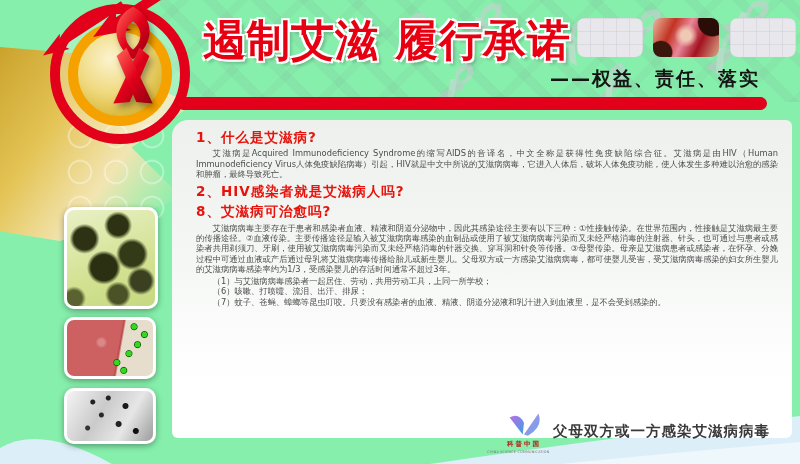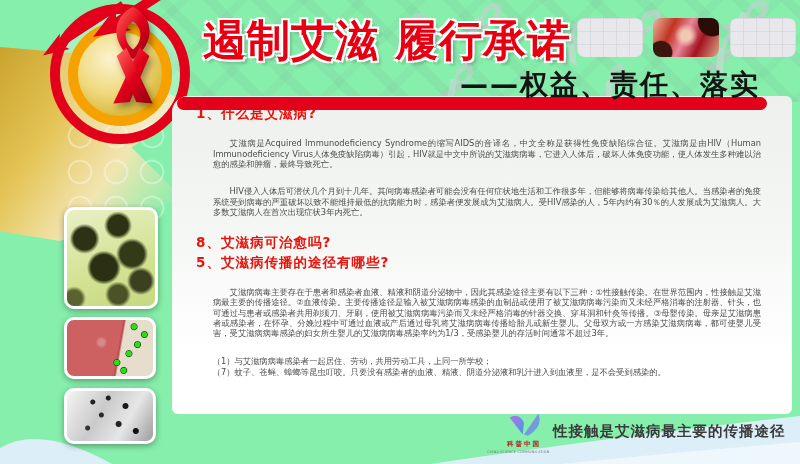--- a/index.html
+++ b/index.html
@@ -33,42 +33,42 @@
   .arrows-svg{position:absolute;left:30px;top:-10px;z-index:2;}
   .ribbon-svg{position:absolute;left:92px;top:4px;z-index:3;filter:drop-shadow(3px 4px 3px rgba(0,0,0,.35));}
   
   .title{
     position:absolute;left:203px;top:12px;z-index:3;white-space:nowrap;
     font-size:43px;font-weight:bold;color:#e60012;letter-spacing:1px;
     text-shadow:2px 2px 0 #fff,-2px -2px 0 #fff,2px -2px 0 #fff,-2px 2px 0 #fff,4px 4px 3px rgba(0,0,0,.18);
   }
   .subtitle{
     position:absolute;left:430px;top:66px;width:330px;z-index:3;text-align:right;
-    font-size:28px;font-weight:bold;color:#141414;letter-spacing:2px;white-space:nowrap;
+    font-size:19px;font-weight:bold;color:#141414;letter-spacing:2px;white-space:nowrap;
   }
   .thumb{position:absolute;top:18px;width:66px;height:39px;border-radius:8px;background:#e7e7ec;z-index:2;
     background-image:linear-gradient(rgba(210,210,218,.6) 1px,transparent 1px),linear-gradient(90deg,rgba(210,210,218,.6) 1px,transparent 1px);
     background-size:13px 13px;}
   .thumb1{left:577px;}
   .thumb2{left:653px;background-image:none;background:
       radial-gradient(circle at 12% 88%,#3a160c 0 16%,transparent 18%),
       radial-gradient(circle at 90% 10%,#2a0d06 0 20%,transparent 22%),
       radial-gradient(circle at 50% 45%,#f0c9b4 0 12%,transparent 30%),
       linear-gradient(115deg,#e9b9a0 0%,#c23322 28%,#e8889a 48%,#a31220 70%,#d8a888 100%);}
   .thumb3{left:730px;}
   .red-bar{position:absolute;left:177px;top:97px;width:590px;height:13px;background:#e2001a;border-radius:7px;z-index:2;}
   
   .panel{
-    position:absolute;left:172px;top:96px;width:620px;min-height:318px;z-index:1;box-sizing:border-box;
+    position:absolute;left:172px;top:120px;width:620px;min-height:318px;z-index:1;box-sizing:border-box;
     padding:8px 14px 6px 24px;border-radius:16px 6px 6px 6px;
     background:linear-gradient(180deg,#edf0ed,#f5f7f5 45%,#ffffff 82%);
   }
   .sec-heading{font-size:13.5px;line-height:1.12;font-weight:bold;color:#e8130c;letter-spacing:1px;margin:5px 0 3px;}
   .sec-heading.first{margin-top:2px;}
-  .sec-body{font-size:8.3px;line-height:10.4px;color:#4c4c4c;text-indent:2em;margin:17px;text-align:justify;}
+  .sec-body{font-size:8.3px;line-height:10.4px;color:#4c4c4c;text-indent:2em;margin:0;text-align:justify;}
   .sec-list{margin:1px 0 0;padding:0;list-style:none;}
   .sec-list li{font-size:8.3px;line-height:10.8px;color:#4c4c4c;padding-left:2em;}
   
   .micro{position:absolute;border:3px solid #fff;border-radius:10px;box-shadow:0 2px 6px rgba(0,0,0,.35);z-index:2;}
   .micro1{left:64px;top:207px;width:88px;height:96px;background:
     radial-gradient(circle at 58% 16%,#2e3214 0 10px,rgba(70,80,30,.85) 11px,transparent 14px),
     radial-gradient(circle at 20% 30%,#2e3214 0 11px,transparent 15px),
     radial-gradient(circle at 74% 46%,#333a18 0 12px,transparent 16px),
     radial-gradient(circle at 42% 60%,#2b3012 0 13px,transparent 17px),
     radial-gradient(circle at 84% 74%,#3a4020 0 10px,transparent 14px),
@@ -158,29 +158,29 @@
   <div class="thumb thumb1"></div>
   <div class="thumb thumb2"></div>
   <div class="thumb thumb3"></div>
 
   <div class="red-bar"></div>
 
   <div class="panel">
     <div class="sec-heading first">1、什么是艾滋病?</div>
     <p class="sec-body">艾滋病是Acquired Immunodeficiency Syndrome的缩写AIDS的音译名，中文全称是获得性免疫缺陷综合征。艾滋病是由HIV（Human Immunodeficiency Virus人体免疫缺陷病毒）引起，HIV就是中文中所说的艾滋病病毒，它进入人体后，破坏人体免疫功能，使人体发生多种难以治愈的感染和肿瘤，最终导致死亡。</p>
 
-    <p class="sec-body">HIV侵入人体后可潜伏几个月到十几年。其间病毒感染者可能会没有任何症状地生活和工作很多年，但能够将病毒传染给其他人。当感染者的免疫系统受到病毒的严重破坏以致不能维持最低的抗病能力时，感染者便发展成为艾滋病人。受HIV感染的人，5年内约有30％的人发展成为艾滋病人。大多数艾滋病人在首次出现症状3年内死亡。</p>
+    <div class="sec-heading">2、HIV感染者就是艾滋病人吗?</div>
 
     <div class="sec-heading">8、艾滋病可治愈吗?</div>
 
 
-    <div class="sec-heading">5、艾滋病传播的途径有哪些?</div>
     <p class="sec-body">艾滋病病毒主要存在于患者和感染者血液、精液和阴道分泌物中，因此其感染途径主要有以下三种：①性接触传染。在世界范围内，性接触是艾滋病最主要的传播途径。②血液传染。主要传播途径是输入被艾滋病病毒感染的血制品或使用了被艾滋病病毒污染而又未经严格消毒的注射器、针头，也可通过与患者或感染者共用剃须刀、牙刷，使用被艾滋病病毒污染而又未经严格消毒的针器交换、穿耳洞和针灸等传播。③母婴传染。母亲是艾滋病患者或感染者，在怀孕、分娩过程中可通过血液或产后通过母乳将艾滋病病毒传播给胎儿或新生婴儿。父母双方或一方感染艾滋病病毒，都可使婴儿受害，受艾滋病病毒感染的妇女所生婴儿的艾滋病病毒感染率约为1/3，受感染婴儿的存活时间通常不超过3年。</p>
     <ul class="sec-list">
       <li>（1）与艾滋病病毒感染者一起居住、劳动，共用劳动工具，上同一所学校；</li>
+      <li>（6）咳嗽、打喷嚏、流泪、出汗、排尿；</li>
       <li>（7）蚊子、苍蝇、蟑螂等昆虫叮咬。只要没有感染者的血液、精液、阴道分泌液和乳汁进入到血液里，是不会受到感染的。</li>
     </ul>
   </div>
 
   <div class="micro micro1"></div>
   <div class="micro micro2"></div>
   <div class="micro micro3"></div>
 
   <svg class="blue-swoosh" width="800" height="56" viewBox="0 0 800 56">
     <path d="M0 40 Q 40 16 112 56 L0 56 Z" fill="#dceef7"></path>
@@ -195,15 +195,15 @@
           <stop offset="0" stop-color="#c06be6"></stop>
             <stop offset="1" stop-color="#3aa0e8"></stop>
         </linearGradient>
       </defs>
       <path d="M24 34 L4 8 Q18 0 26 16 Z" fill="url(#bg1)"></path>
       <path d="M26 34 L48 2 Q56 22 32 36 Z" fill="url(#bg1)" opacity="0.85"></path>
     </svg>
     <span class="logo-text">科普中国</span>
     <span class="logo-subtext">CHINA SCIENCE COMMUNICATION</span>
   </div>
-  <div class="author">性接触是艾滋病最主要的传播途径</div>
+  <div class="author">父母双方或一方感染艾滋病病毒</div>
 
 </div>
 
 </body></html>

